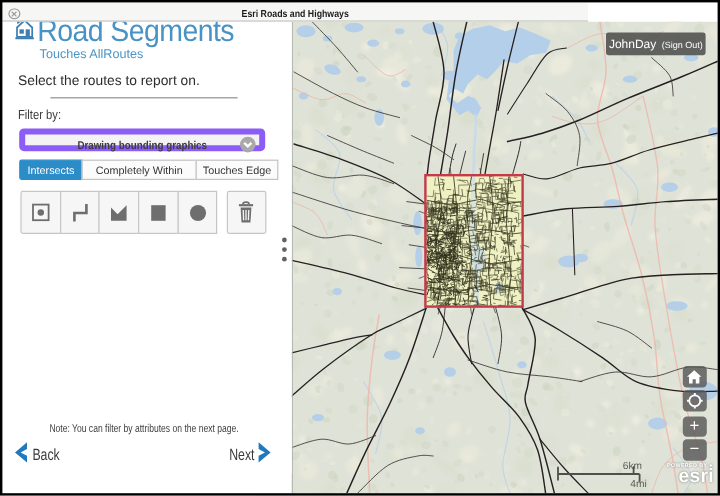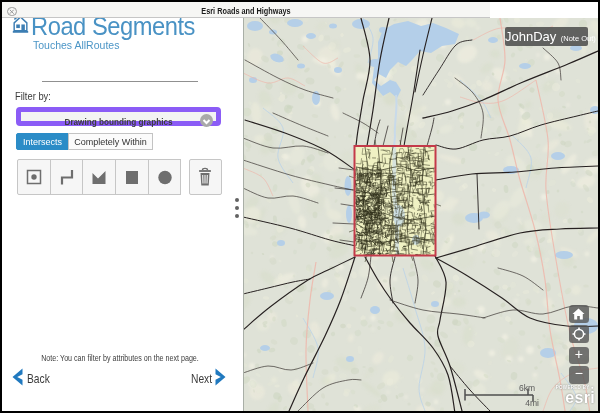--- a/index.html
+++ b/index.html
@@ -27,21 +27,21 @@
 #trash{left:186.5px;top:157px;width:33px;height:36px;border:1px solid #c6c6c6;background:#f6f6f6;border-radius:2px;}
 #trash svg{position:absolute;left:50%;top:50%;transform:translate(-50%,-50%);}
 #dots{left:235px;top:198px;width:5px;z-index:30;}
 #dots div{width:4.4px;height:4.4px;border-radius:50%;background:#636363;margin-bottom:3.4px;}
 #note{left:0;top:350px;width:236px;text-align:center;font-size:9.5px;color:#3d3d3d;white-space:nowrap;transform:scaleX(0.75);transform-origin:50% 0;}
 #back{left:10px;top:366px;height:20px;}
 #back span{position:absolute;left:14.5px;top:2.5px;font-size:13.5px;color:#3a3a3a;transform:scaleX(0.76);transform-origin:0 0;}
 #next{left:189px;top:366px;height:20px;}
 #next span{position:absolute;left:0;top:2.5px;font-size:13.5px;color:#3a3a3a;transform:scaleX(0.76);transform-origin:0 0;}
 #johnday{left:505px;top:27px;width:83px;height:19px;background:rgba(74,74,74,0.85);border-radius:2px;color:#fff;text-align:center;line-height:18px;z-index:15;white-space:nowrap;}
-#johnday b{font-weight:normal;font-size:13px;}
+#johnday b{font-weight:normal;font-size:10px;}
 #johnday small{font-size:7.5px;}
 .mapbtn{position:absolute;left:569px;width:19.5px;background:rgba(88,88,88,0.82);border-radius:3.5px;z-index:15;color:#fff;text-align:center;}
 #mb-home{top:305px;height:18px;}
 #mb-loc{top:325px;height:18px;}
 #mb-plus{top:347px;height:17px;font-size:14px;line-height:15px;}
 #mb-minus{top:366px;height:18px;font-size:14px;line-height:14px;}
 #poweredby{right:6px;top:385px;font-size:4.5px;color:#fff;letter-spacing:0.3px;font-weight:bold;text-shadow:0 0 2px rgba(100,100,100,0.9);z-index:15;}
 #esrilogo{right:5px;top:389px;font-size:16px;font-weight:bold;color:#fff;letter-spacing:0.3px;text-shadow:0 0 2px rgba(100,100,100,0.9);z-index:15;line-height:18px;}
 #scalebar{left:460px;top:376px;z-index:15;}
 </style></head><body>
@@ -1874,31 +1874,33 @@
 <div id="panel">
   <svg class="abs" style="left:9px;top:12px" width="19" height="20" viewBox="0 0 21 22">
     <path d="M2,19.7 L19,19.7" stroke="#3d7eb3" stroke-width="2"></path>
     <path d="M3.5,18.5 L3.5,9.8 L10.5,3.2 L17.5,9.8 L17.5,18.5 Z" fill="#fff" stroke="#3d7eb3" stroke-width="1.6"></path>
     <path d="M4.2,6.4 L4.2,2.6 L7.4,2.6 L7.4,4.2" fill="#3d7eb3" stroke="#3d7eb3" stroke-width="1"></path>
     <rect x="5.8" y="11.5" width="4" height="4" fill="#3d7eb3"></rect>
     <rect x="11.5" y="11.5" width="3.8" height="7.2" fill="#3d7eb3"></rect>
   </svg>
   <div class="abs" id="rs-title">Road Segments</div>
   <div class="abs" id="rs-sub">Touches AllRoutes</div>
+  <div class="abs" id="rs-sel">Select the routes to report on.</div>
   <div class="abs" id="hline"></div>
   <div class="abs" id="filterby">Filter by:</div>
   <div class="abs" id="dropdown">
       <div class="txt">Drawing bounding graphics</div>
     <div class="chev"><svg width="13" height="13">
           <path d="M3.5,5 L6.5,8 L9.5,5" stroke="#fff" stroke-width="2" fill="none"></path>
         </svg></div>
   </div>
   <div class="abs" id="tabs">
     <div class="tb on" style="width:53px">Intersects</div>
-    <div class="tb" style="width:85px">Completely Within</div>
+    <div class="tb" style="width:96px">Completely Within</div>
+    <div class="tb" style="width:69px">Touches Edge</div>
   </div>
   <div class="abs" id="tools">
     <div class="tool"><svg width="19" height="19">
           <rect x="3" y="3" width="13" height="13" fill="none" stroke="#6e6e6e" stroke-width="1.5"></rect>
           <circle cx="9.5" cy="9.5" r="2.7" fill="#6e6e6e"></circle>
         </svg></div>
     <div class="tool"><svg width="19" height="19">
           <path d="M4.5,17 L4.5,10 L14.5,10 L14.5,2.5" fill="none" stroke="#6e6e6e" stroke-width="2.2"></path>
         </svg></div>
     <div class="tool"><svg width="19" height="19">
@@ -1931,21 +1933,21 @@
     <svg width="11" height="19" style="position:absolute;left:24px;top:0">
         <path d="M0.5,0.5 L10.5,9 L0.5,17.5 L0.5,11.8 L5.8,9 L0.5,6.2 Z" fill="#2079bf"></path>
       </svg>
   </div>
 </div>
 <div class="abs" id="dots">
     <div></div>
     <div></div>
     <div></div>
   </div>
-<div class="abs" id="johnday"><b>JohnDay</b> <small>(Note Out)</small></div>
+<div class="abs" id="johnday"><b>JohnDay</b> <small>(Sign Out)</small></div>
 <div class="mapbtn" id="mb-home"><svg width="13" height="12" style="margin-top:3px">
       <path d="M6.5,0.5 L12.5,6 L10.8,6 L10.8,11.5 L7.8,11.5 L7.8,8 L5.2,8 L5.2,11.5 L2.2,11.5 L2.2,6 L0.5,6 Z" fill="#fff"></path>
     </svg></div>
 <div class="mapbtn" id="mb-loc"><svg width="14" height="14" style="margin-top:2px">
       <circle cx="7" cy="7" r="4.6" fill="none" stroke="#fff" stroke-width="1.5"></circle>
       <path d="M7,0.5 L7,3 M7,11 L7,13.5 M0.5,7 L3,7 M11,7 L13.5,7" stroke="#fff" stroke-width="1.6"></path>
     </svg></div>
 <div class="mapbtn" id="mb-plus">+</div>
 <div class="mapbtn" id="mb-minus">−</div>
 <div class="abs" id="poweredby">POWERED BY ●</div>

